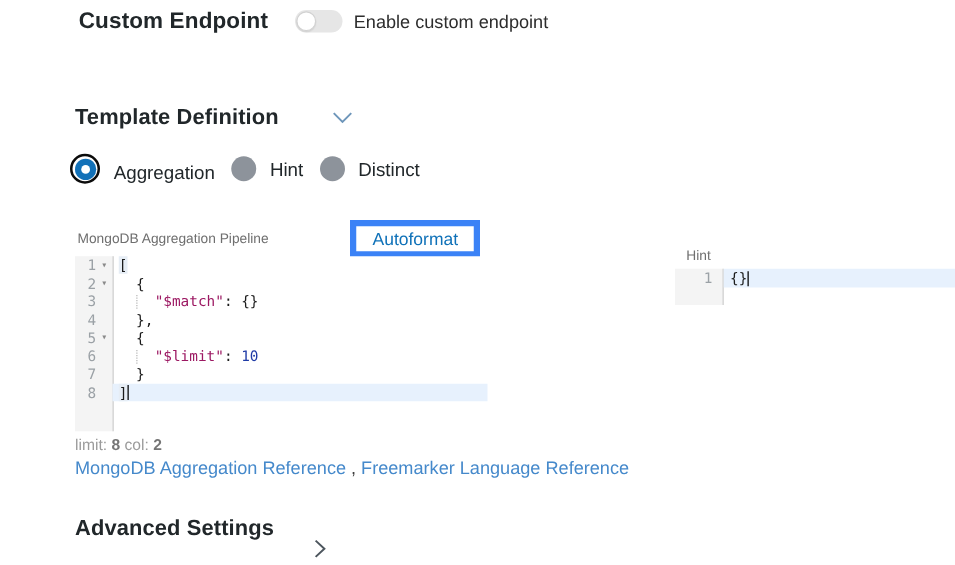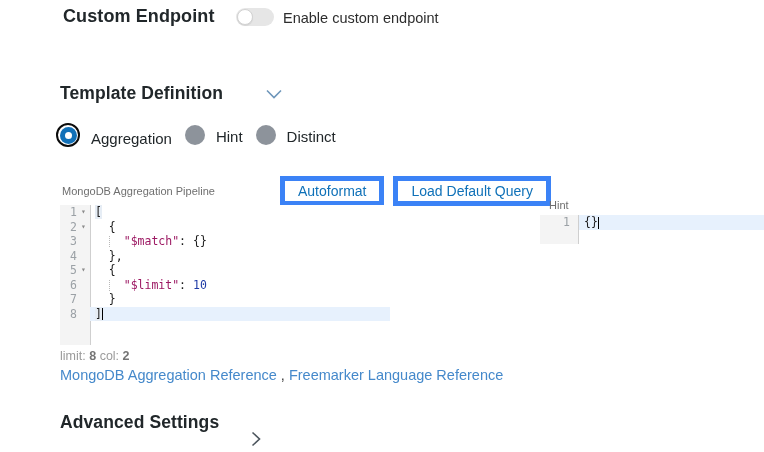--- a/index.html
+++ b/index.html
@@ -93,21 +93,20 @@
     </div>
     <div class="radio-option">
       <span class="radio-unsel"></span>
       <span class="radio-label">Distinct</span>
     </div>
   </div>
 
 <div class="abs editor-label lbl-pipeline">MongoDB Aggregation Pipeline</div>
 <div class="abs editor-buttons">
     <button class="outline-btn">Autoformat</button>
-    <button class="outline-btn">Load Default Query</button>
   </div>
 
 <div class="abs editor editor-main">
   <div class="gutter-bg"></div>
   <div>
       <div class="cm-line">
         <span class="ln">1</span>
         <span class="fold">▾</span>
         <span class="code"><span class="tok-b">[</span></span>
       </div>

